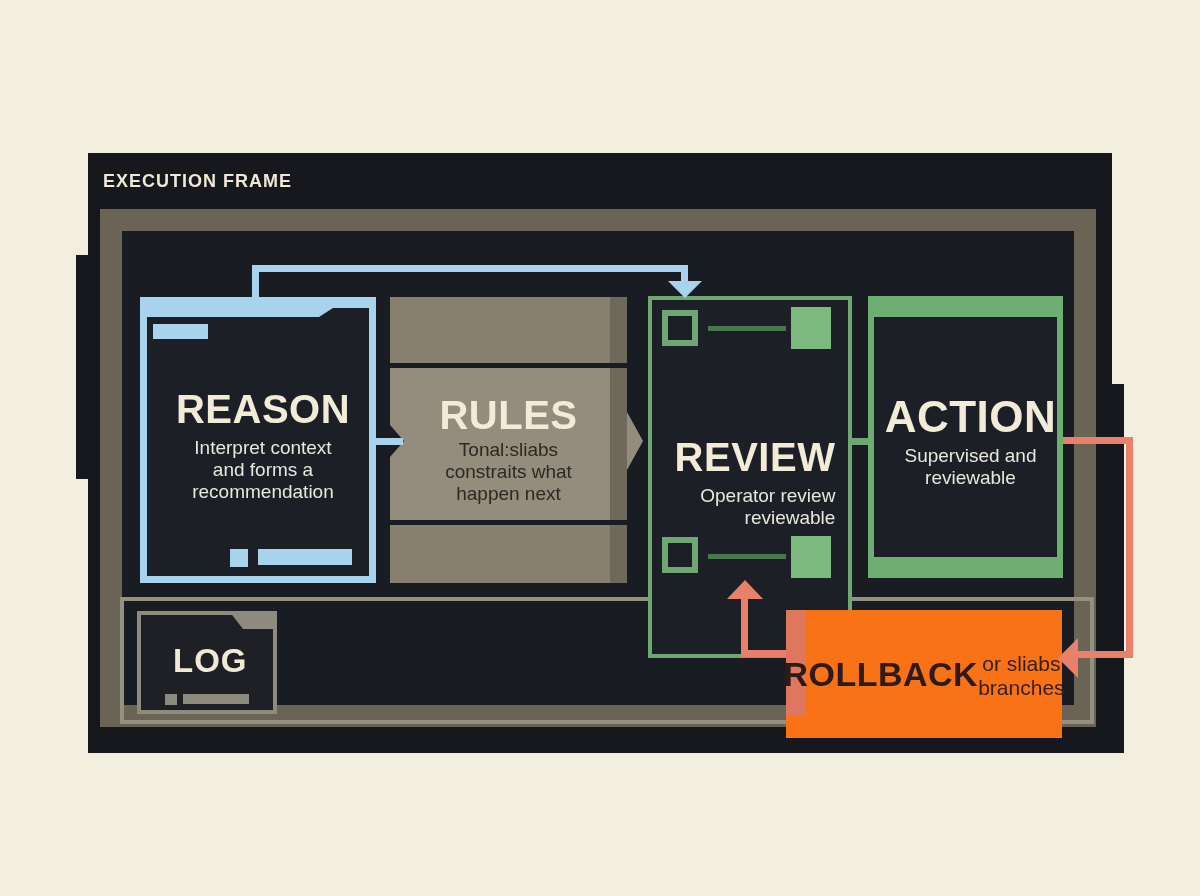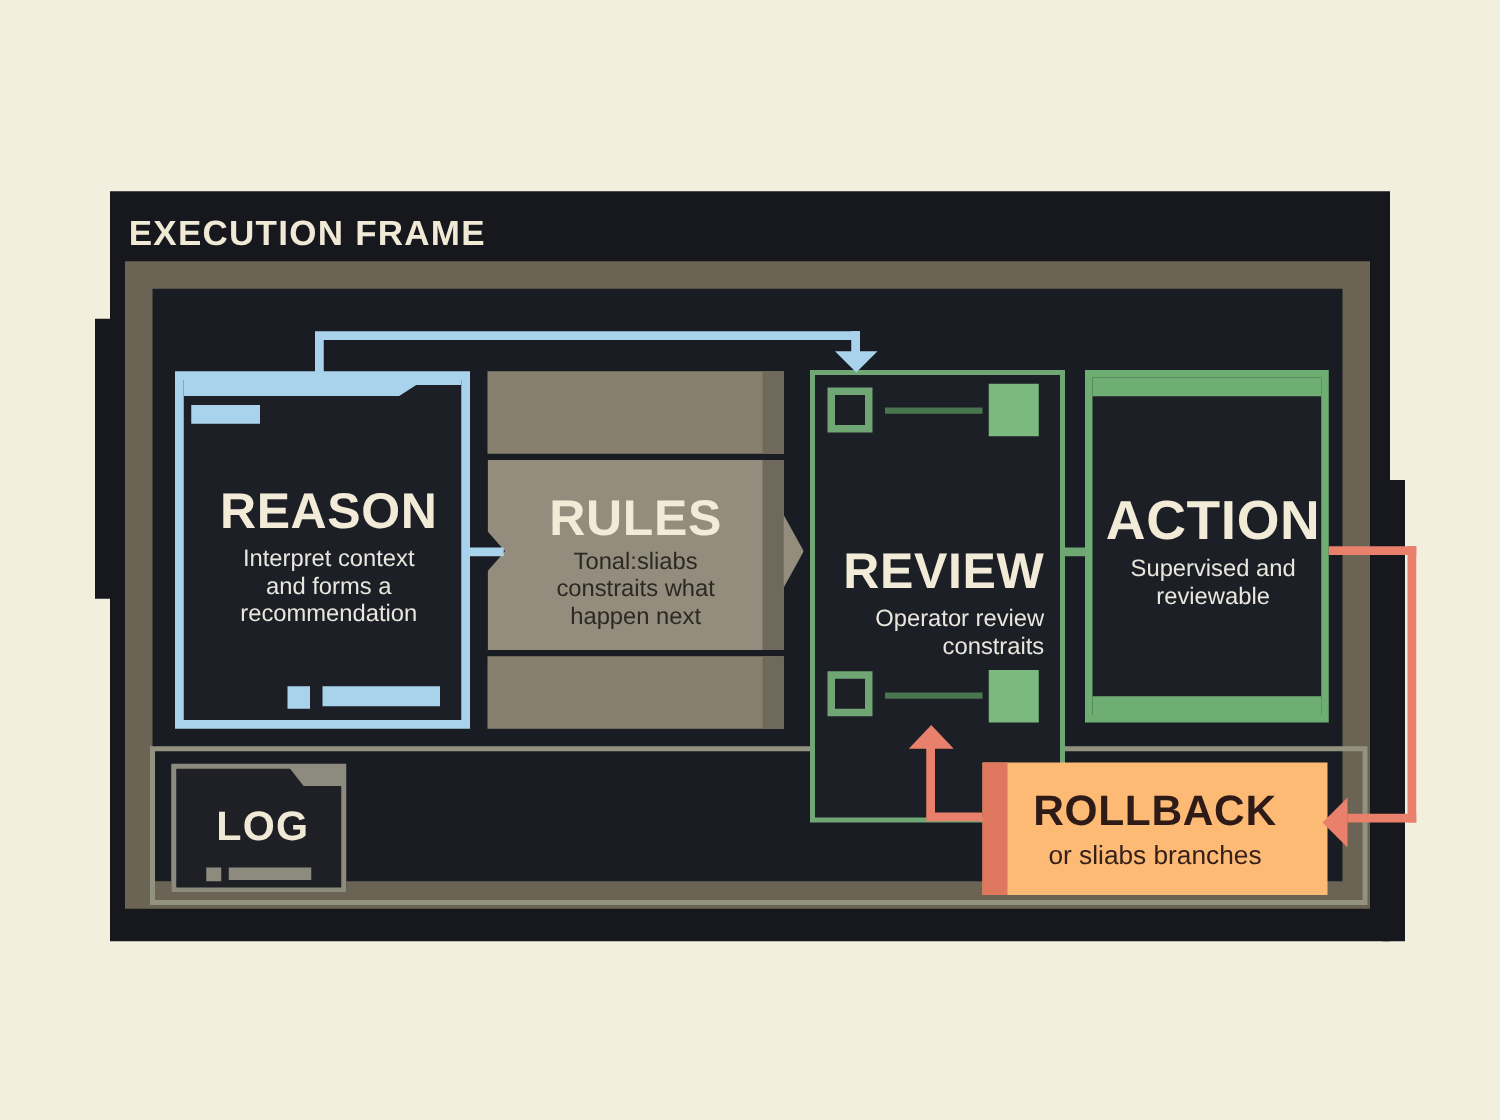--- a/index.html
+++ b/index.html
@@ -7,21 +7,21 @@
     position:relative;width:1200px;height:896px;overflow:hidden;
     background:#f3efdf;font-family:"Liberation Sans",sans-serif;
   }
   .abs{position:absolute;}
 
   
   #ear-left{left:76px;top:255px;width:16px;height:224px;background:#17181d;}
   #ear-right{left:1106px;top:384px;width:18px;height:369px;background:#17181d;}
   #frame{left:88px;top:153px;width:1024px;height:600px;background:#17181d;}
   #frame-title{
-    left:103px;top:171px;color:#efe9d6;font-size:28px;font-weight:bold;
+    left:103px;top:171px;color:#efe9d6;font-size:18px;font-weight:bold;
     letter-spacing:1px;white-space:nowrap;
   }
 
   
   #olive{left:100px;top:209px;width:996px;height:518px;background:#6b6455;}
   #panel{left:122px;top:231px;width:952px;height:474px;background:#191c22;}
   #strip{left:120px;top:597px;width:966px;height:119px;border:4px solid #93917f;}
 
   
   .node{display:flex;align-items:center;justify-content:center;text-align:center;box-sizing:border-box;padding-left:10px;}
@@ -72,22 +72,22 @@
 
   
   #log{left:137px;top:611px;width:140px;height:103px;background:#1e2026;border:4px solid #8d8a7e;box-sizing:border-box;}
   #log-tab{left:215px;top:611px;width:62px;height:18px;background:#8d8a7e;
     clip-path:polygon(14px 0,62px 0,62px 18px,28px 18px);}
   #log-title{left:32px;top:27px;color:#efe9d6;font-size:33px;font-weight:bold;letter-spacing:1px;}
   #log-sq{left:24px;top:79px;width:12px;height:11px;background:#8d8a7e;}
   #log-bar{left:42px;top:79px;width:66px;height:10px;background:#8d8a7e;}
 
   
-  #rollback{left:786px;top:610px;width:276px;height:106px;background:#fdba74;
-    display:flex;flex-direction:column;align-items:center;justify-content:center;text-align:center;}
+  #rollback{left:786px;top:610px;width:276px;height:128px;background:#f97316;
+    display:flex;flex-direction:row;align-items:center;justify-content:center;text-align:center;}
   #rollback-band{left:0;top:0;width:20px;height:106px;background:#df775f;}
   #rollback-title{color:#2e1b17;font-size:34px;font-weight:bold;letter-spacing:.5px;position:relative;}
   #rollback-sub{color:#35201b;font-size:21px;margin-top:4px;position:relative;}
 
   
   .blue{background:#a9d3ec;}
   .green{background:#6fa673;}
   .salmon{background:#e8806b;}
   #c-blue-v1{left:252px;top:268px;width:7px;height:30px;}
   #c-blue-h1{left:252px;top:265px;width:436px;height:7px;}
@@ -149,21 +149,21 @@
     </div>
   </div>
 
   <div class="abs node" id="review">
     <div class="abs osq" id="review-osq-top"></div>
     <div class="abs gline" id="review-line-top"></div>
     <div class="abs fsq" id="review-fsq-top"></div>
     <div class="node-text">
       <div class="node-title">REVIEW</div>
       <div class="node-sub">Operator review
-constraits</div>
+reviewable</div>
     </div>
     <div class="abs osq" id="review-osq-bot"></div>
     <div class="abs gline" id="review-line-bot"></div>
     <div class="abs fsq" id="review-fsq-bot"></div>
   </div>
 
   <div class="abs node" id="action">
     <div class="abs action-band" id="action-band-top"></div>
     <div class="node-text">
       <div class="node-title">ACTION</div>

